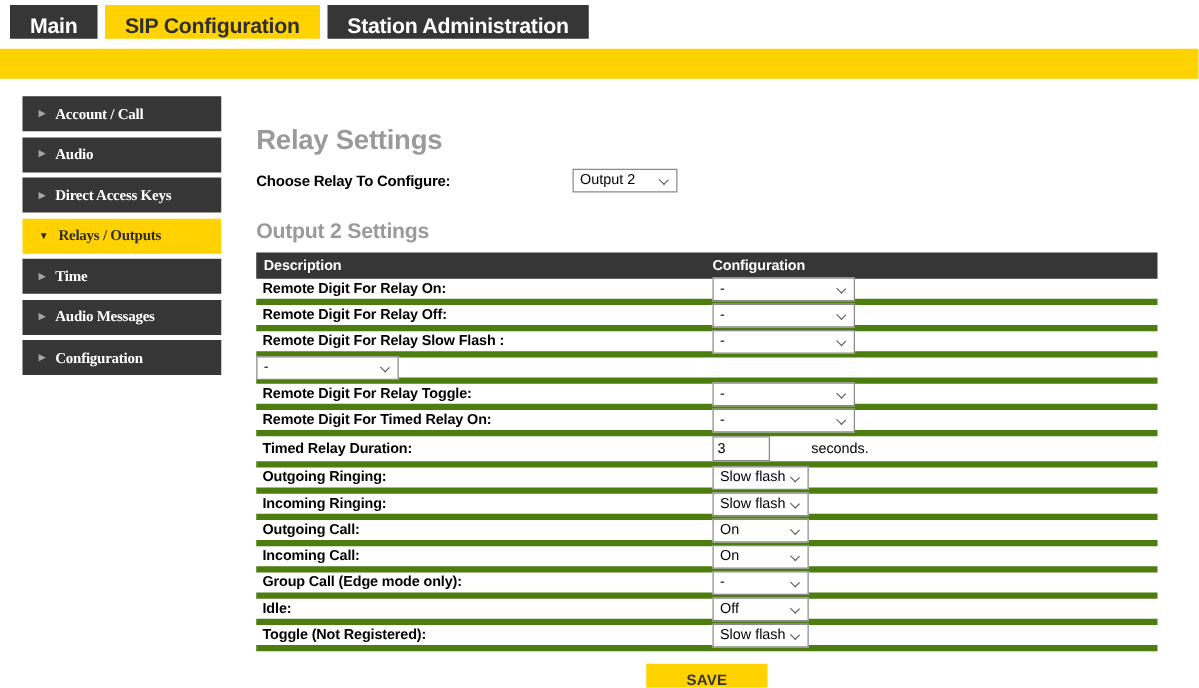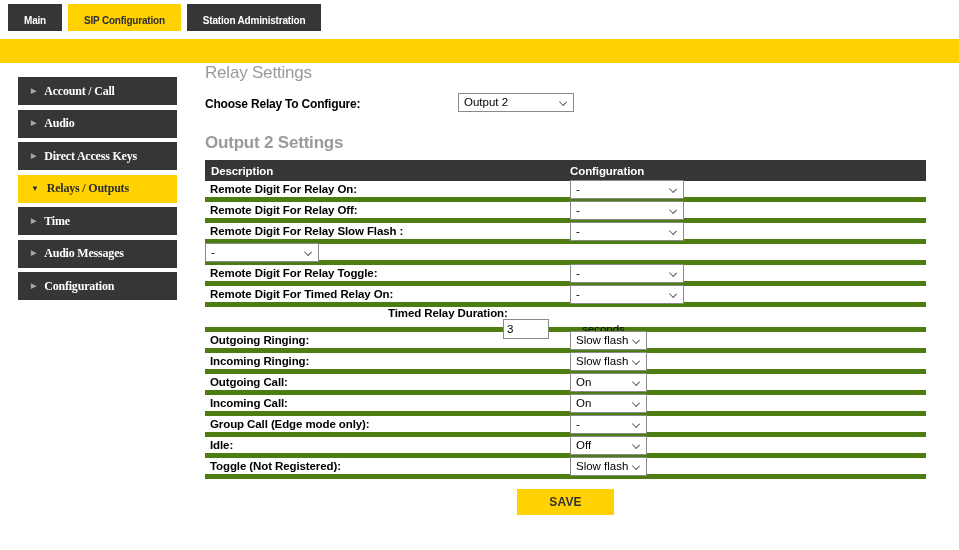--- a/index.html
+++ b/index.html
@@ -2,59 +2,59 @@
 <html><head>
 <meta charset="utf-8">
 <style>
   * { box-sizing: border-box; margin: 0; padding: 0; }
   html,body { width: 959px; height: 550px; background:#fff; overflow:hidden; }
   body { position: relative; font-family: "Liberation Sans", sans-serif; }
 
   
   .tabs { position:absolute; top:4px; left:8px; display:flex; gap:6px; }
   .tab { background:#363636; color:#fff; height:27px; line-height:33px; padding:0 16px;
-         font-weight:bold; font-size:10px; letter-spacing:-0.2px; cursor:pointer; white-space:nowrap; }
+         font-weight:bold; font-size:17px; letter-spacing:-0.2px; cursor:pointer; white-space:nowrap; }
   .tab.active { background:#ffd200; color:#2e2e2e; }
 
   .yellow-bar { position:absolute; top:39px; left:0; width:959px; height:24px; background:#ffd200; }
 
   
   .sidebar { position:absolute; top:77px; left:18px; width:159px;font-family:Liberation Serif, serif; }
   .side-item { height:28px; margin-bottom:4.5px; background:#363636; color:#fff; display:flex;
                align-items:center; font-weight:bold; font-size:12px; letter-spacing:-0.2px; cursor:pointer; }
   .side-item .arrow { margin-left:13px; margin-right:8px; font-size:7px; color:#a6a6a6; line-height:1; }
   .side-item.active { background:#ffd200; color:#2e2e2e; }
   .side-item.active .arrow { color:#2e2e2e; font-size:8px; }
 
   
   .main { position:absolute; left:205px; top:63px; width:721px; }
-  .h-section { font-size:17px; font-weight:normal; color:#9a9a9a; letter-spacing:-0.2px; }
+  .h-section { margin-top:36px; font-size:22px; font-weight:bold; color:#9a9a9a; letter-spacing:-0.2px; }
   .h-sub     { margin-top:21px; font-size:17px; font-weight:bold; color:#9a9a9a; letter-spacing:-0.2px; }
 
   .choose-row { position:relative; margin-top:11px; height:18px; }
   .choose-label { font-size:12px; font-weight:bold; color:#000; line-height:18px; letter-spacing:-0.2px; }
 
   
   .fsel { position:relative; background:#fff; border:1px solid #8a8a8a; height:19px; line-height:17px;
           font-size:11.5px; color:#000; padding-left:5px; cursor:pointer; }
   .chev { position:absolute; right:7px; top:5px; width:6px; height:6px;
           border-right:1.5px solid #5a5a5a; border-bottom:1.5px solid #5a5a5a;
           transform: rotate(45deg) scaleY(0.9); }
-  .fsel.relay-picker { position:absolute; left:253px; top:-1px; width:116px; height:19px; }
+  .fsel.relay-picker { position:absolute; left:253px; top:-1px; width:84px; height:19px; }
   .fsel.wide   { width:114px; }
   .fsel.narrow { width:77px; }
 
   
   .table { margin-top:7px; width:721px; }
   .thead { height:21px; background:#363636; color:#fff; display:flex; align-items:center;
            font-size:11.5px; font-weight:bold; letter-spacing:-0.1px; }
   .thead .c1 { width:365px; padding-left:6px; }
   .trow { display:flex; align-items:center; height:21px; border-bottom:5px solid #4d7c0f;
           font-size:11.5px; }
-  .trow.tall { height:25px;flex-direction:column; }
+  .trow.tall { height:25px; }
   .trow .rlabel { width:365px; padding-left:5px; font-weight:bold; color:#000; letter-spacing:-0.1px; }
   .trow .rctrl { display:flex; align-items:center; }
   .num-input { width:46px; height:20px; border:1px solid #8a8a8a; font-size:11.5px; padding:0 3px;
                font-family:"Liberation Sans",sans-serif; }
   .suffix { font-size:11.5px; color:#000; margin-left:1px;padding-left:32px; }
 
   .save-btn { display:block; margin:10px auto 0; width:97px; height:26px; background:#ffd200;
               color:#333; border:none; font-weight:bold; font-size:12px; letter-spacing:0.2px;
               font-family:"Liberation Sans",sans-serif; cursor:pointer; }
 </style>

